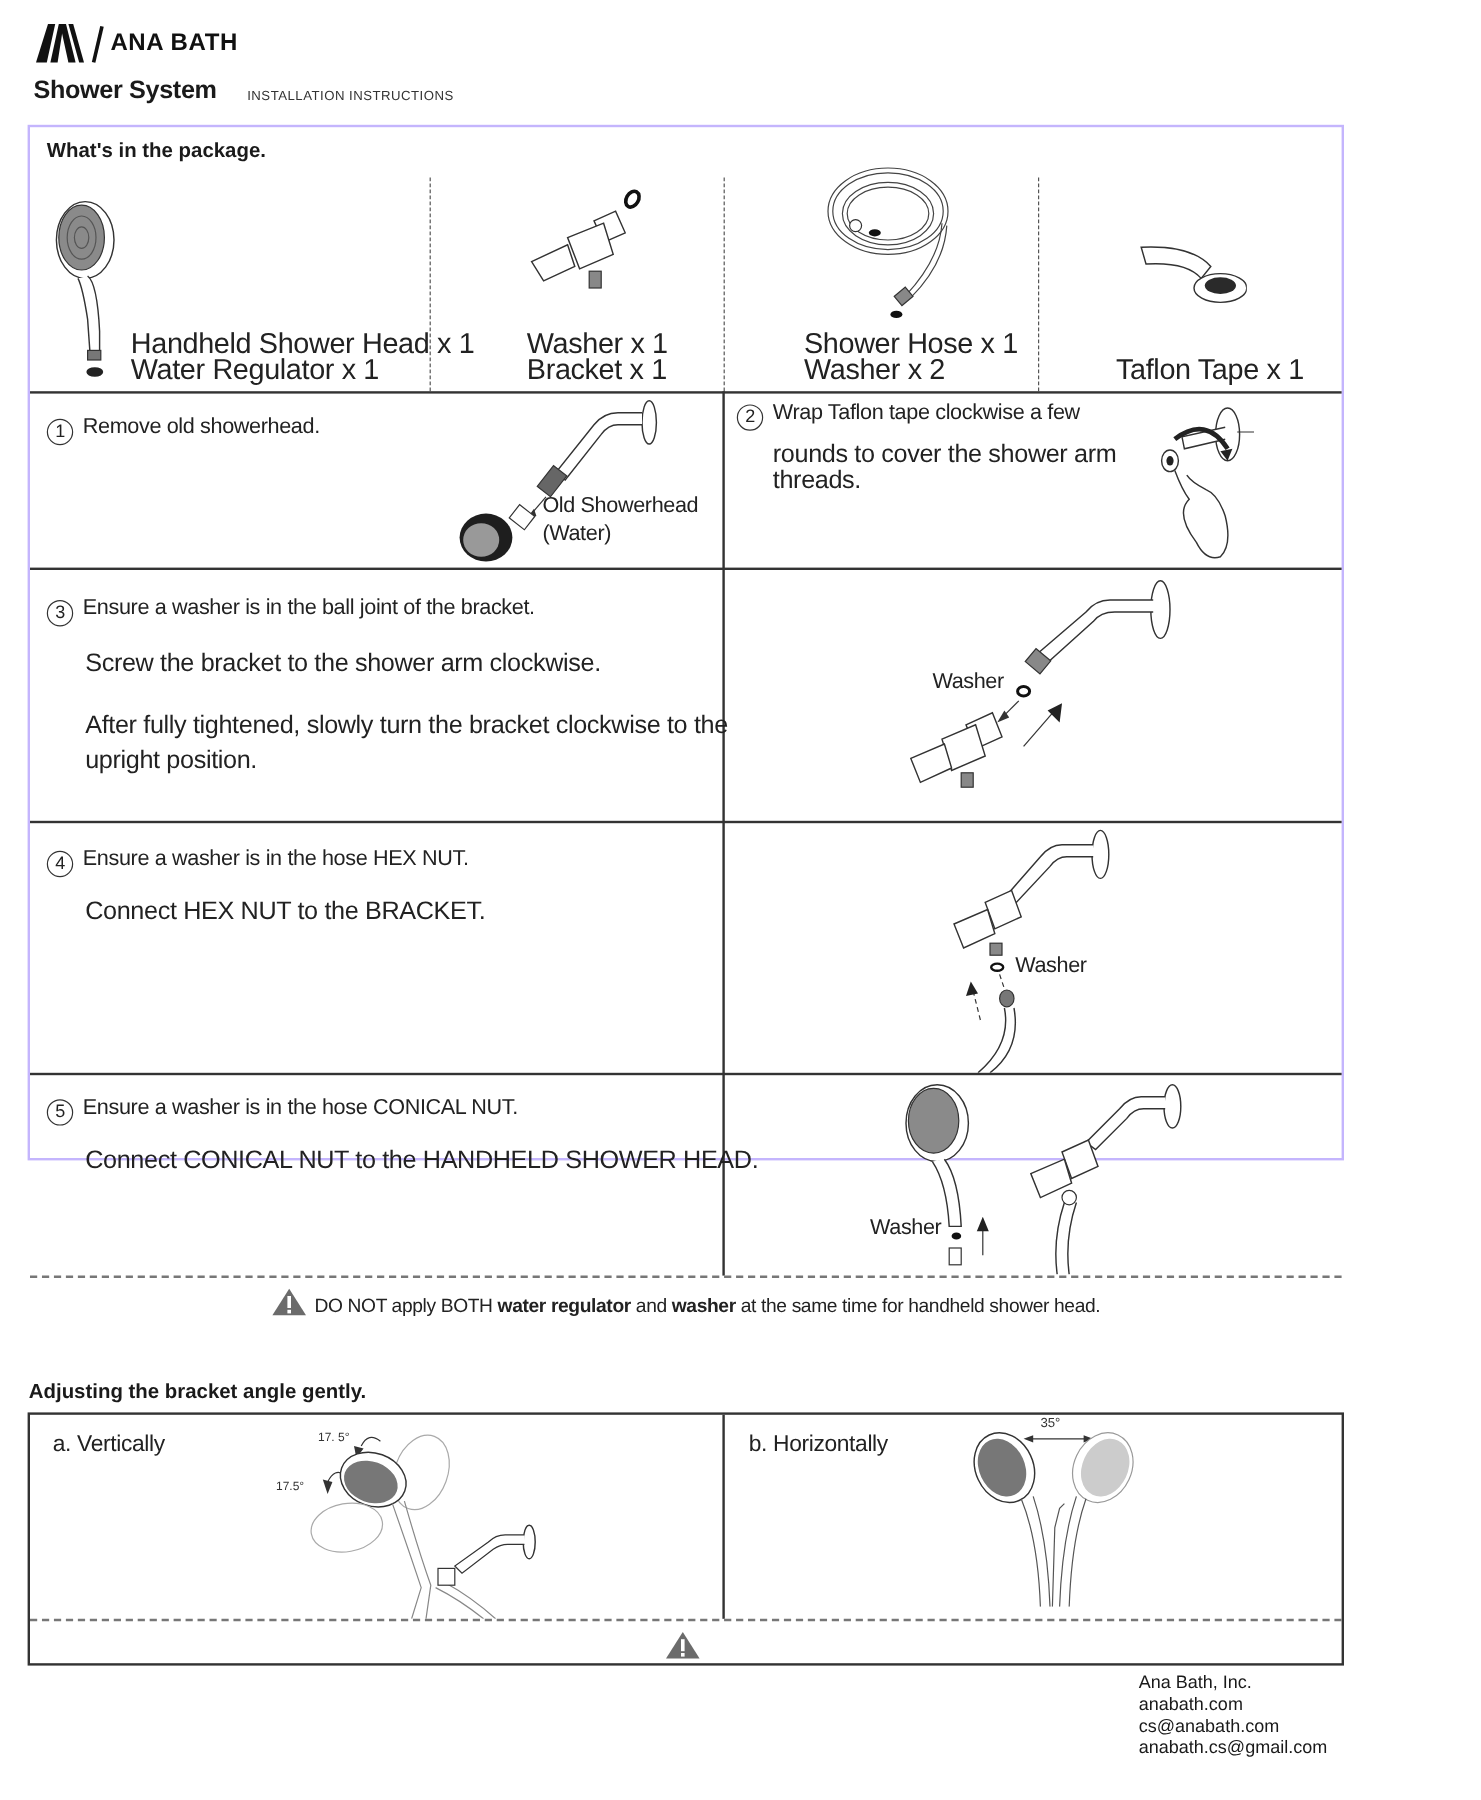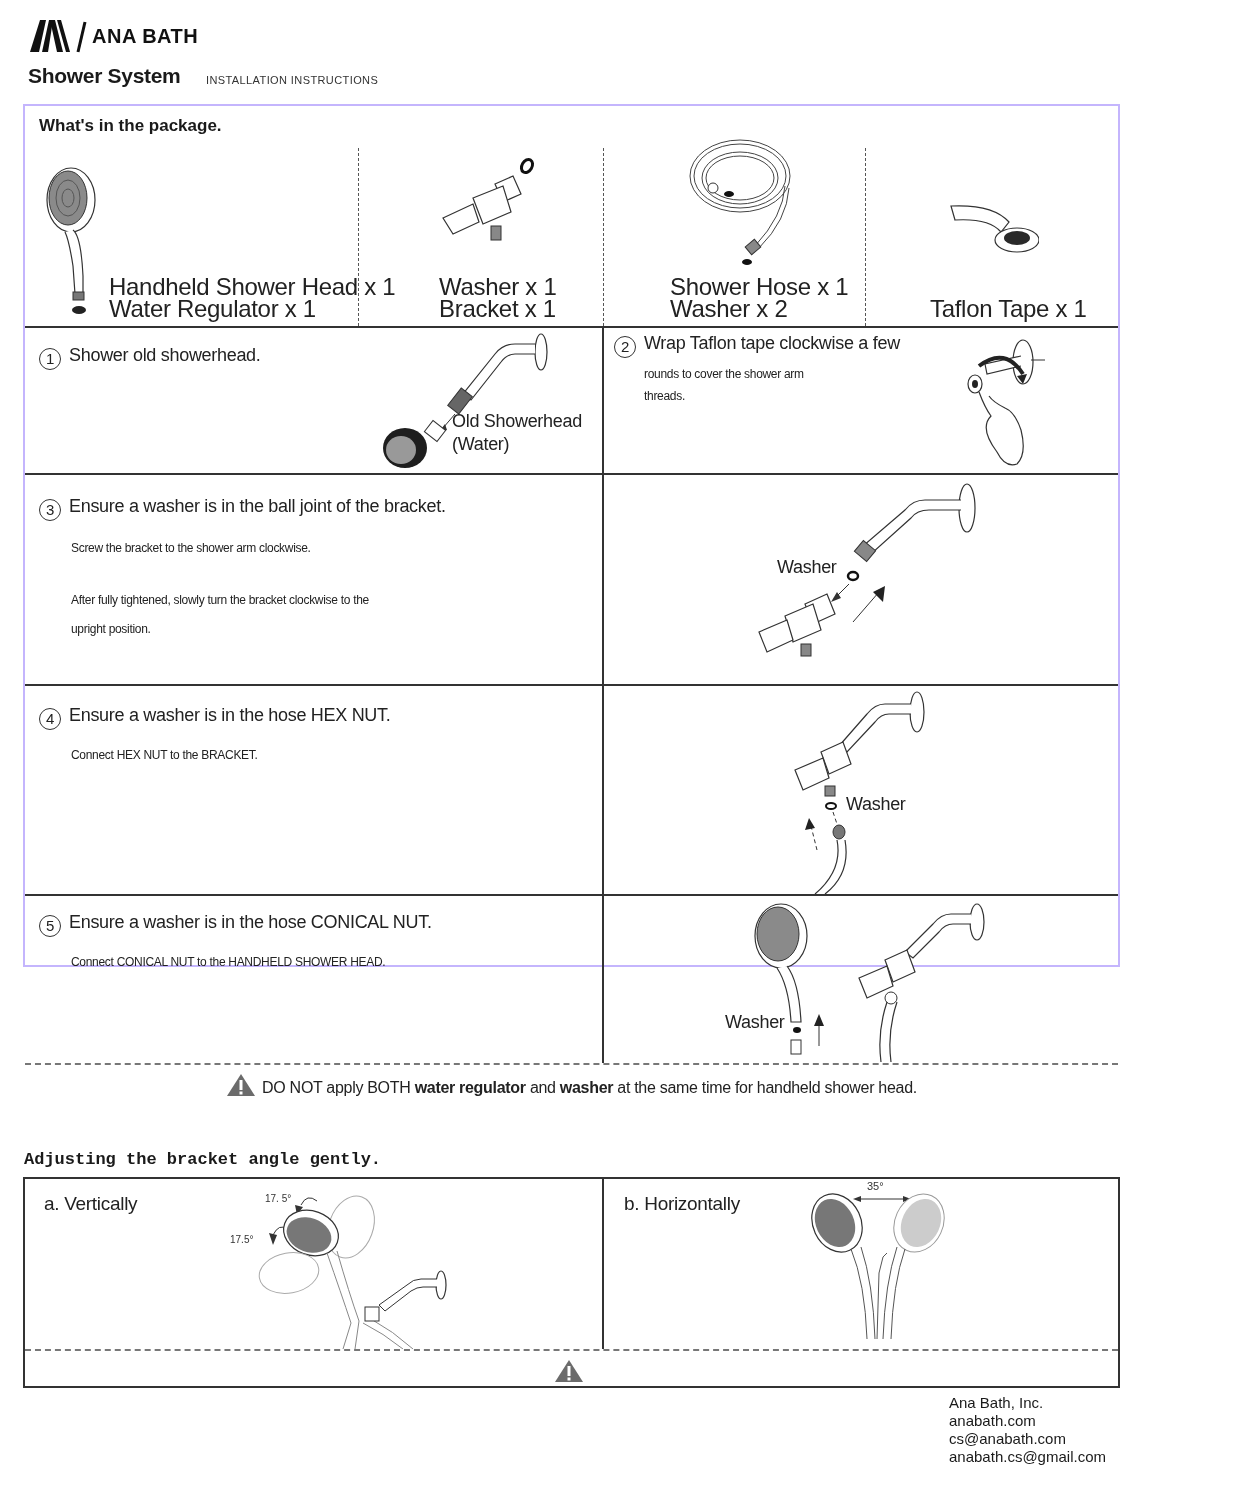--- a/index.html
+++ b/index.html
@@ -20,31 +20,31 @@
   .hline { position: absolute; left: 0; right: 0; height: 0; border-top: 2px solid #333; }
   .vline { position: absolute; width: 0; border-left: 2px solid #333; }
   .vdash { position: absolute; width: 0; border-left: 1.5px dashed #555; }
   .hdash { position: absolute; left: 0; right: 0; height: 0; border-top: 2px dashed #777; }
 
   .pkg-title { position: absolute; left: 14px; top: 10px; font-size: 17px; font-weight: bold; color: #1a1a1a; }
   .pkg-label { position: absolute; font-size: 24px; line-height: 22px; color: #222; white-space: nowrap; letter-spacing: -0.3px; }
 
   .step { position: absolute; font-size: 18px; color: #222; letter-spacing: -0.3px; line-height: 22px; }
   .step-num { display: inline-flex; align-items: center; justify-content: center; width: 22px; height: 22px; border: 1px solid #333; border-radius: 50%; font-size: 15px; margin-right: 8px; vertical-align: -3px; }
-  .step-line { position: absolute; font-size: 12px; color: #222; letter-spacing: -0.3px; white-space: nowrap; }
+  .step-line { position: absolute; font-size: 21px; color: #222; letter-spacing: -0.3px; white-space: nowrap; }
   .callout { position: absolute; font-size: 18px; color: #222; letter-spacing: -0.3px; white-space: nowrap; line-height: 23px; }
 
   .notice { position: absolute; left: 0; right: 0; text-align: center; font-size: 16px; color: #222; letter-spacing: -0.3px; }
   .notice b { font-weight: bold; }
   .warn-icon { display: inline-block; vertical-align: -4px; margin-right: 6px; }
 
   .illus { position: absolute; }
 
   
-  .adj-title { left: 24px; top: 1150px; font-size: 17px; font-weight: bold; color: #1a1a1a; font-family: Liberation Mono, monospace; }
+  .adj-title { left: 24px; top: 1150px; font-size: 17px; font-weight: bold; color: #1a1a1a; }
   .adj-box { left: 23px; top: 1177px; width: 1097px; height: 211px; border: 2px solid #333; }
   .adj-label { position: absolute; font-size: 19px; color: #222; letter-spacing: -0.3px; }
   .angle-lbl { position: absolute; font-size: 10px; color: #333; }
 
   
   .footer { left: 949px; top: 1394px; font-size: 15px; line-height: 18px; color: #1a1a1a; }
 </style>
 </head>
 <body>
 
@@ -124,21 +124,21 @@
     <div>Taflon Tape x 1</div>
   </div>
 
   <div class="hline" style="top:220px;"></div>
   <div class="vline" style="left:577px; top:220px; height:737px;"></div>
   <div class="hline" style="top:367px;"></div>
   <div class="hline" style="top:578px;"></div>
   <div class="hline" style="top:788px;"></div>
 
   <div class="step" style="left:14px; top:238px;">
-    <span class="step-num">1</span><span>Shower old showerhead.</span>
+    <span class="step-num">1</span><span>Remove old showerhead.</span>
   </div>
   <svg class="illus" style="left:350px; top:224px;" width="180" height="140" viewBox="0 0 180 140">
     <ellipse cx="166" cy="22" rx="6" ry="18" fill="#fff" stroke="#333" stroke-width="1.2"></ellipse>
     <path d="M160 14 L140 14 Q128 14 120 24 L88 64 L96 70 L126 32 Q132 24 140 24 L160 24" fill="#fff" stroke="#333" stroke-width="1.2"></path>
     <rect x="78" y="60" width="14" height="22" fill="#666" stroke="#333" transform="rotate(38 85 71)"></rect>
     <line x1="80" y1="84" x2="68" y2="98" stroke="#333" stroke-width="1"></line>
     <polygon points="64,102 70,94 72,100" fill="#333"></polygon>
     <rect x="52" y="94" width="16" height="14" fill="#fff" stroke="#333" transform="rotate(38 60 101)"></rect>
     <ellipse cx="30" cy="118" rx="22" ry="20" fill="#1e1e1e"></ellipse>
     <ellipse cx="26" cy="120" rx="15" ry="14" fill="#999"></ellipse>

